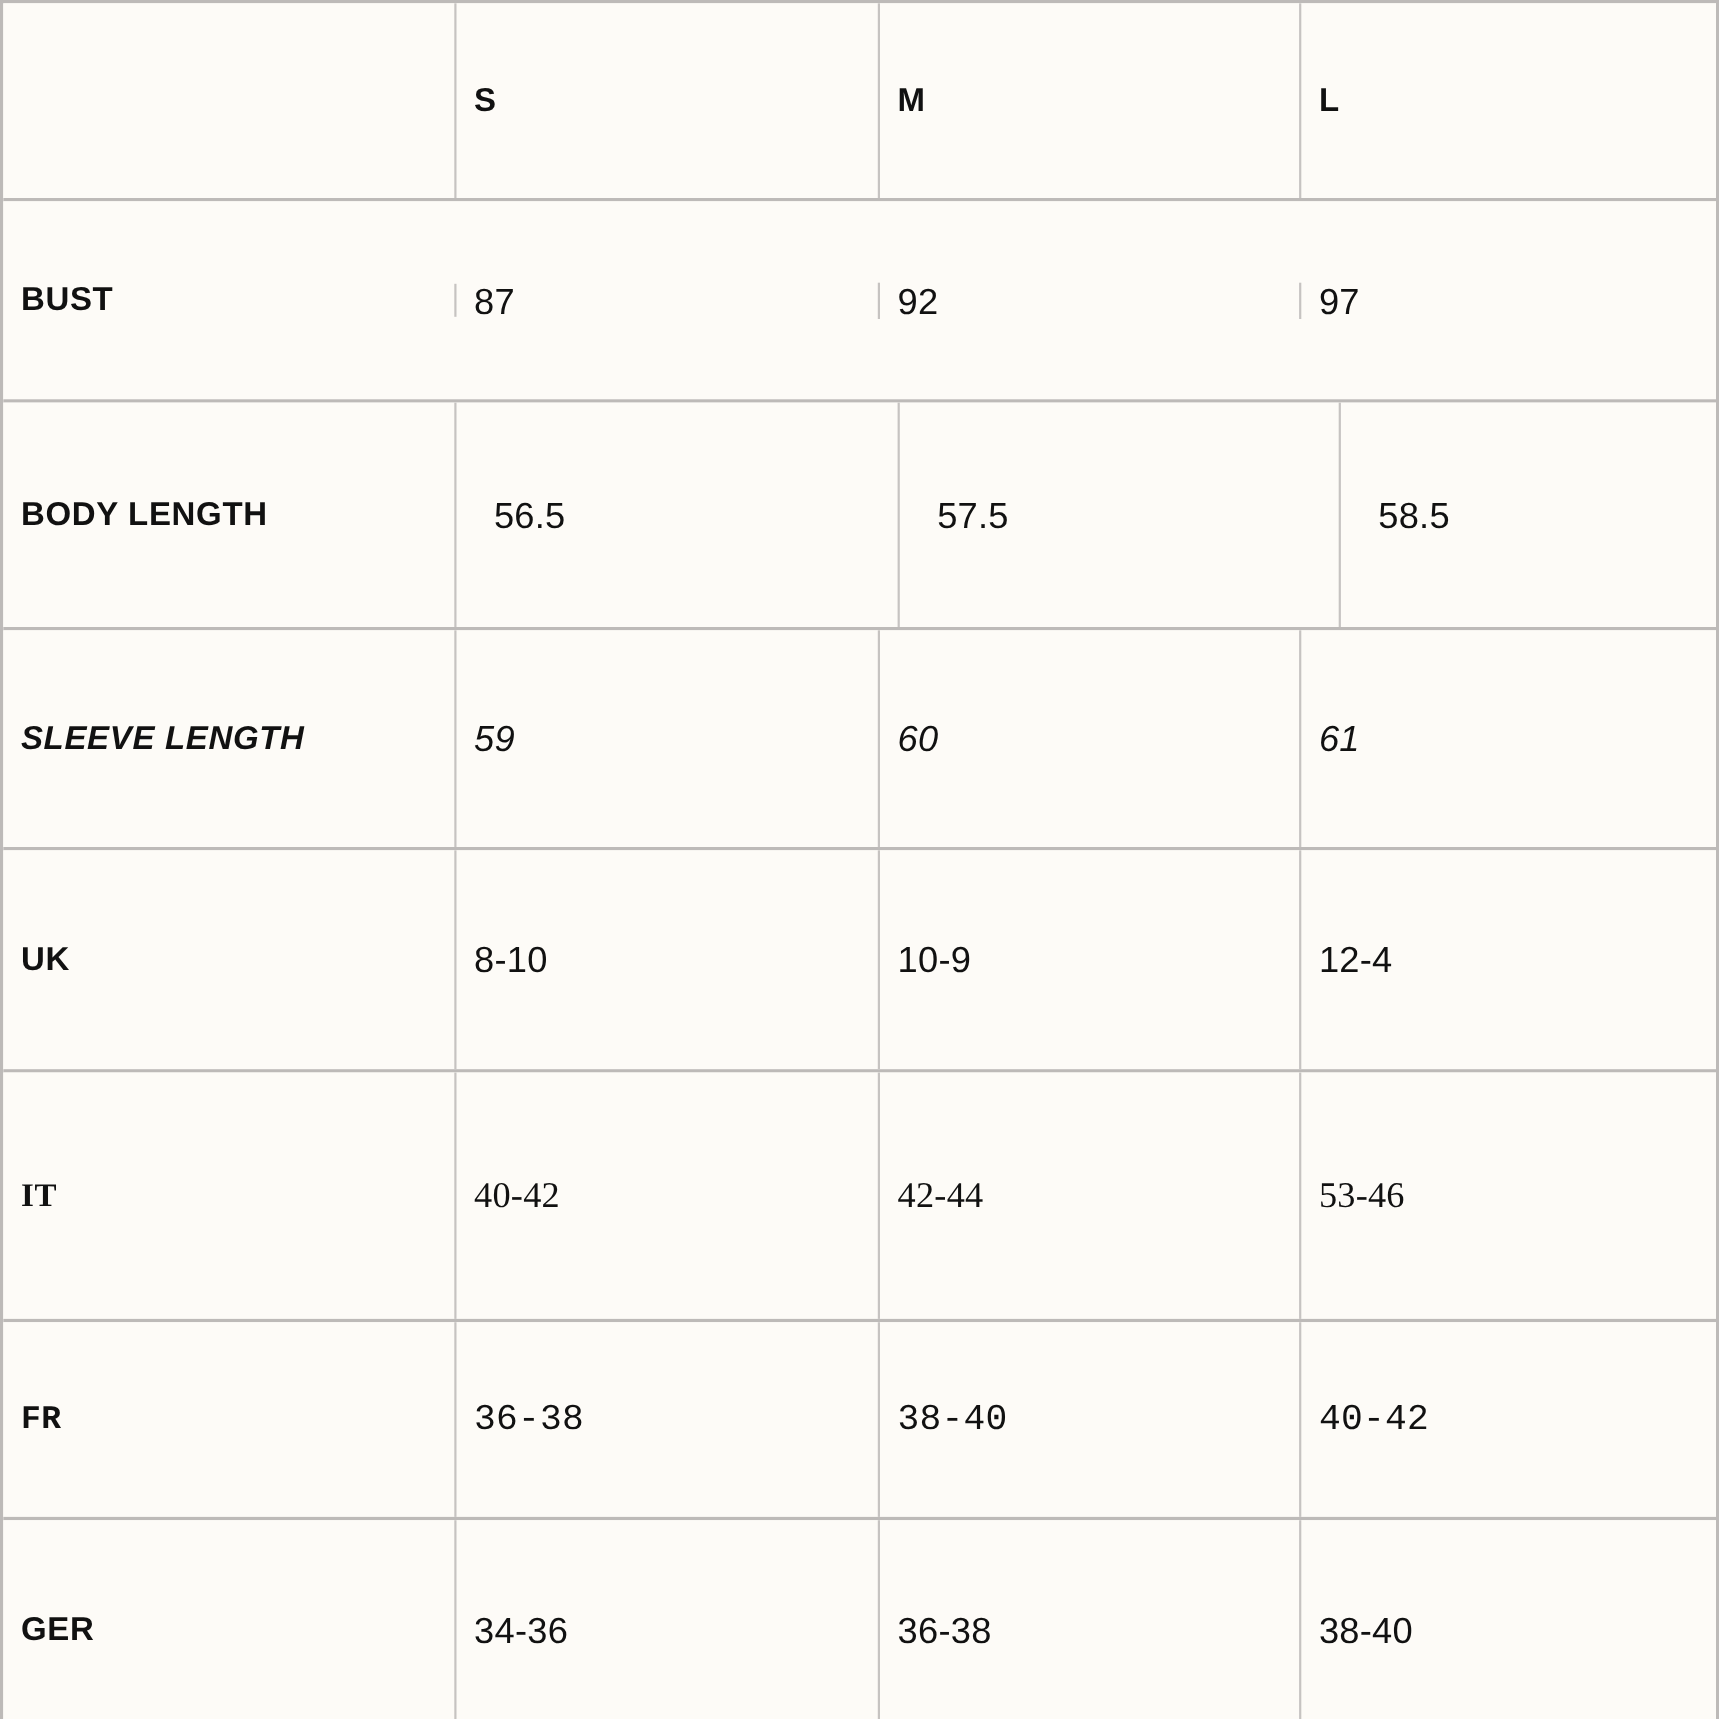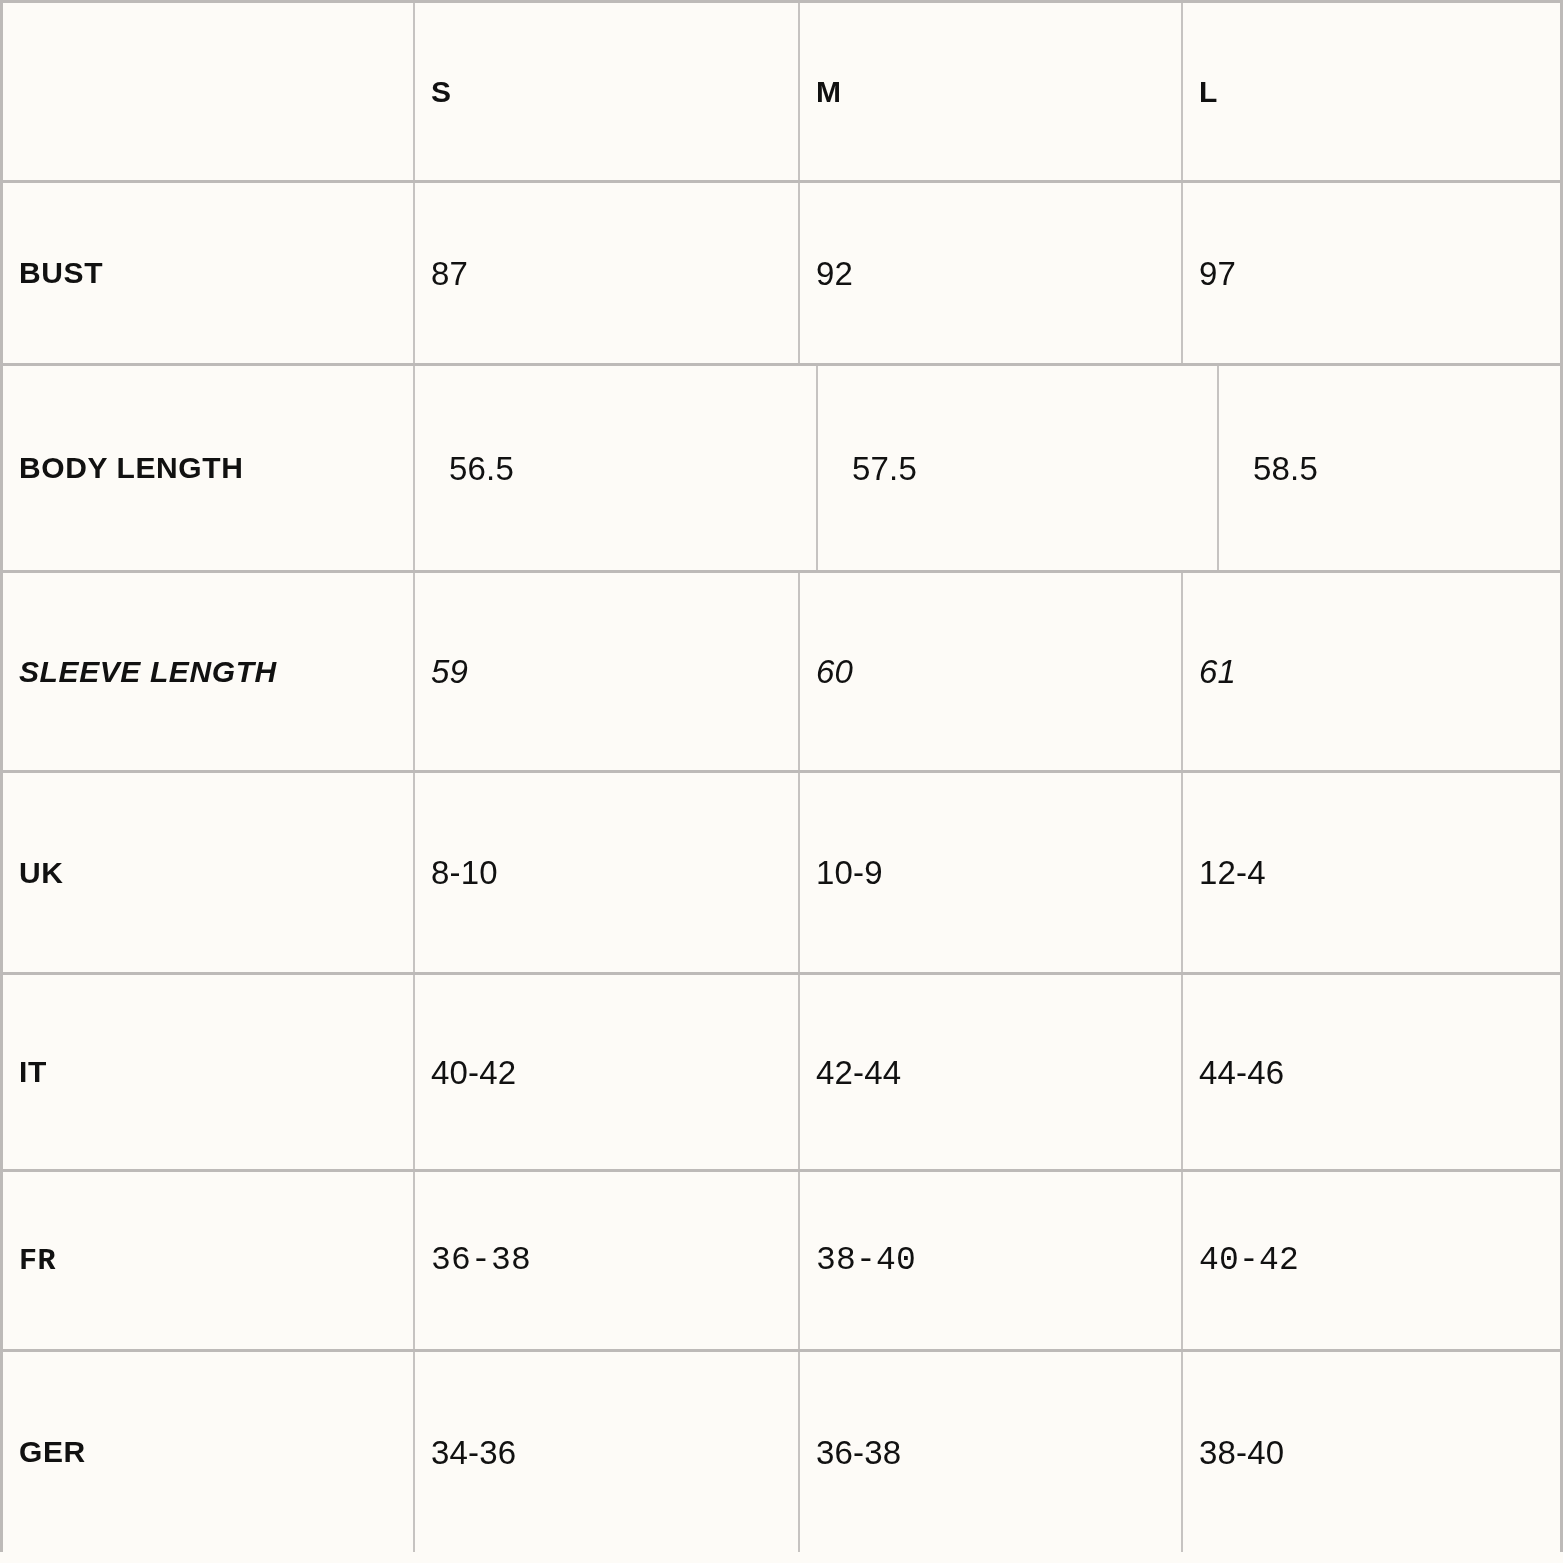--- a/index.html
+++ b/index.html
@@ -26,25 +26,25 @@
 
   .chart-row {
     display: flex;
     width: 100%;
     box-sizing: border-box;
     border-bottom: 3px solid #bdbab8;
     background: #fdfbf7;
   }
 
   .chart-row.header-row { height: 180px; }
-  .chart-row.r-bust { height: 183px; }
+  .chart-row.r-bust { height: 183px; align-items: center; }
   .chart-row.r-body-length { height: 207px; gap: 18px; }
   .chart-row.r-sleeve-length { height: 200px; font-style: italic; }
   .chart-row.r-uk { height: 202px; text-align: center; }
-  .chart-row.r-it { height: 197px; }
+  .chart-row.r-it { height: 227px; font-family: Liberation Serif, serif; }
   .chart-row.r-fr { height: 180px; font-family: Liberation Mono, monospace; }
   .chart-row.r-ger { height: 200px; border-bottom: none; }
 
   .cell {
     box-sizing: border-box;
     display: flex;
     align-items: center;
     padding-left: 16px;
     padding-right: 10px;
     color: #111111;
@@ -171,21 +171,21 @@
     <div class="cell c-label">
       <span class="txt-head">IT</span>
     </div>
     <div class="cell c-s">
       <span class="txt-val">40-42</span>
     </div>
     <div class="cell c-m">
       <span class="txt-val">42-44</span>
     </div>
     <div class="cell c-l">
-      <span class="txt-val">44-46</span>
+      <span class="txt-val">53-46</span>
     </div>
   </div>
 
   <div class="chart-row r-fr">
     <div class="cell c-label">
       <span class="txt-head">FR</span>
     </div>
     <div class="cell c-s">
       <span class="txt-val">36-38</span>
     </div>

